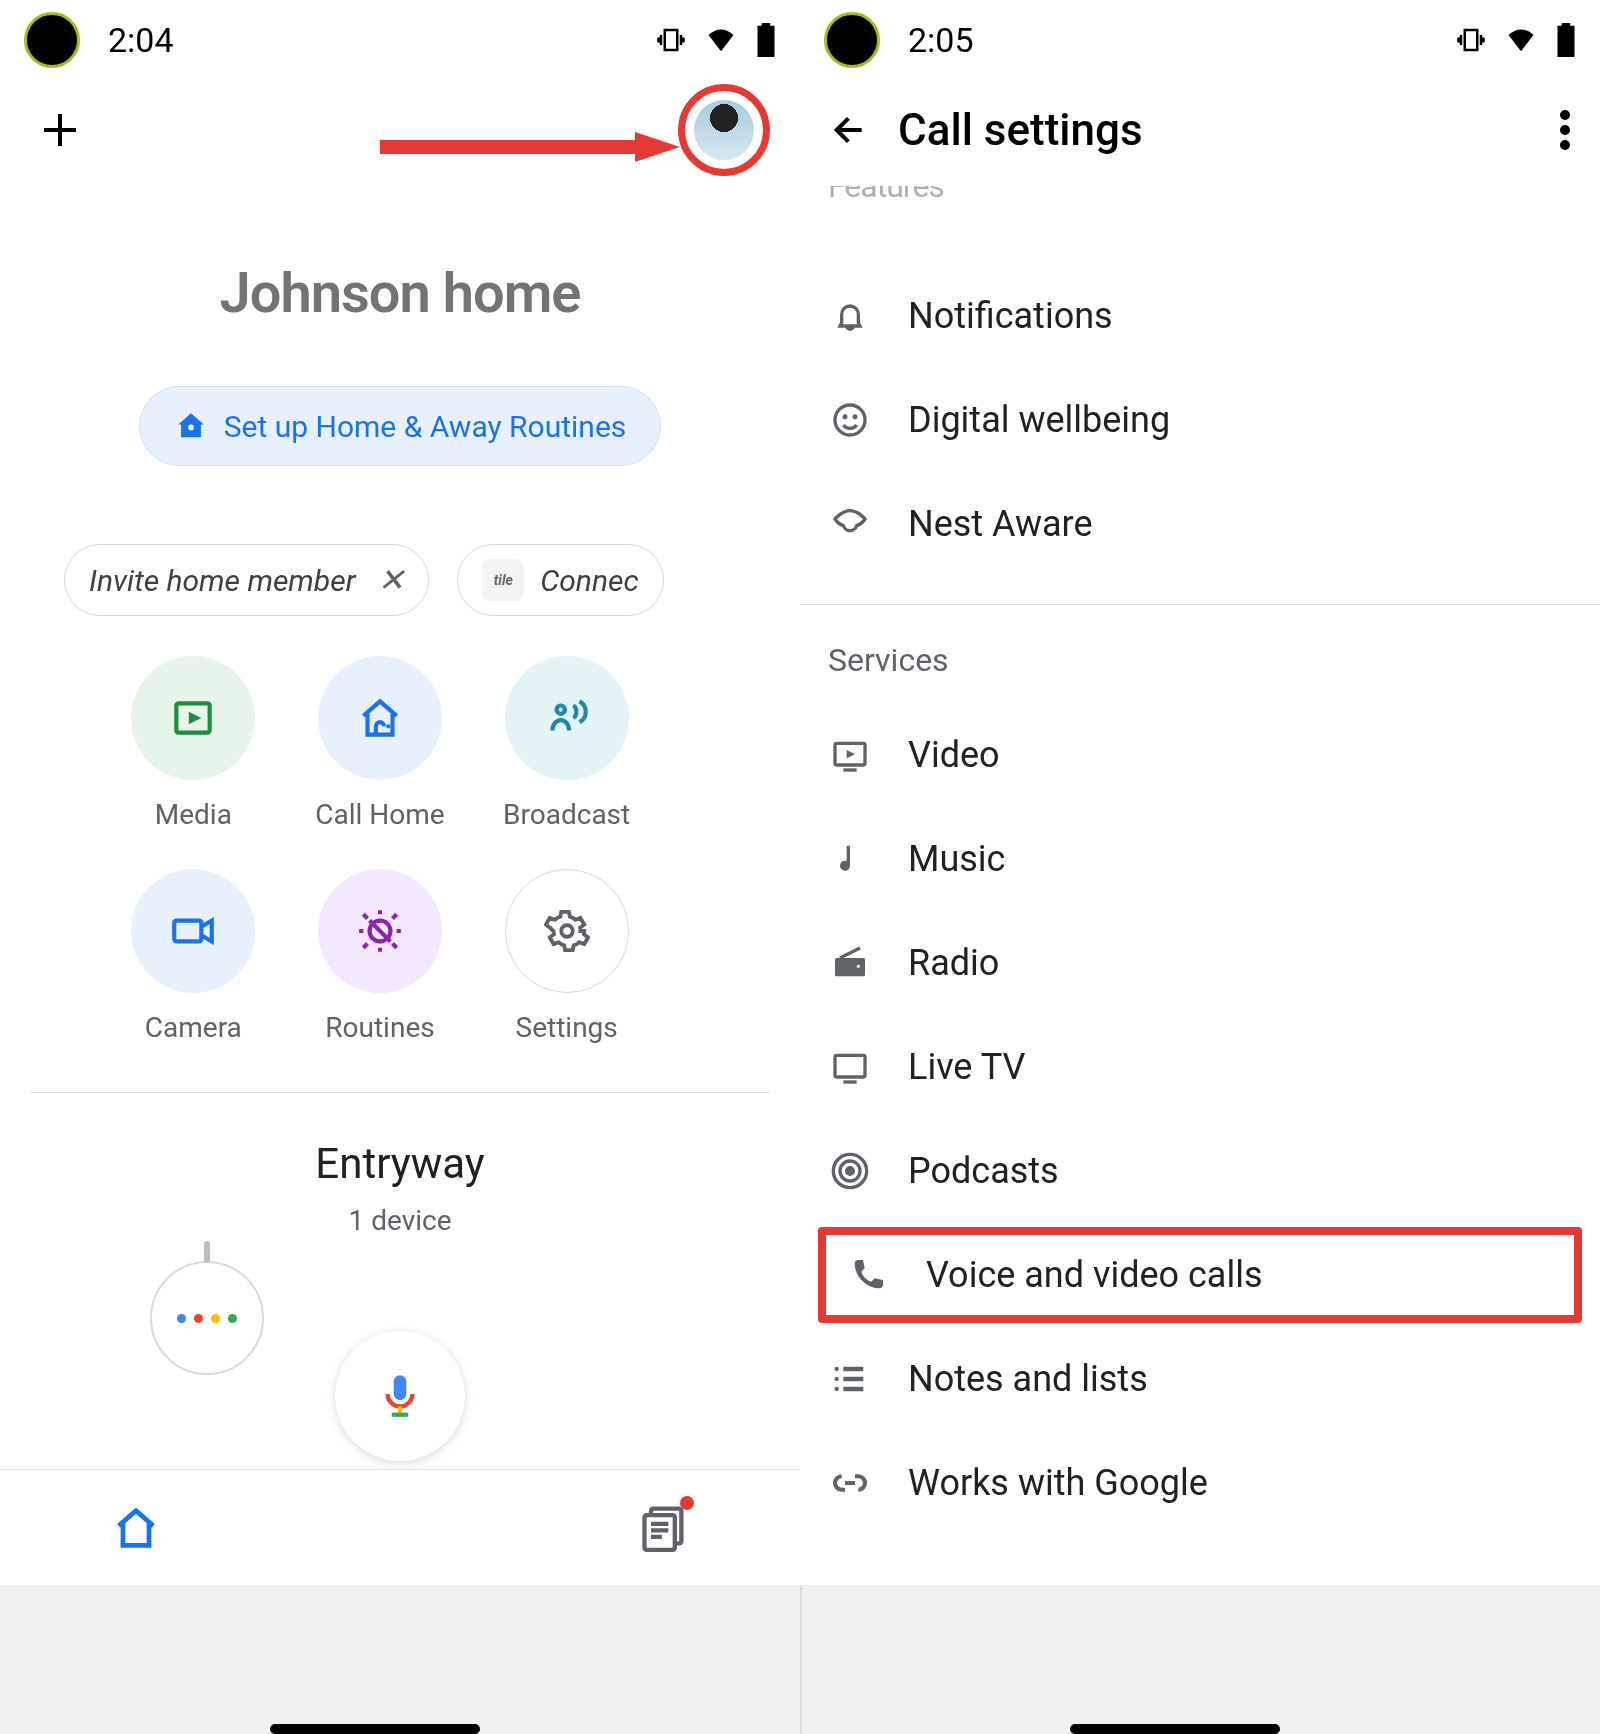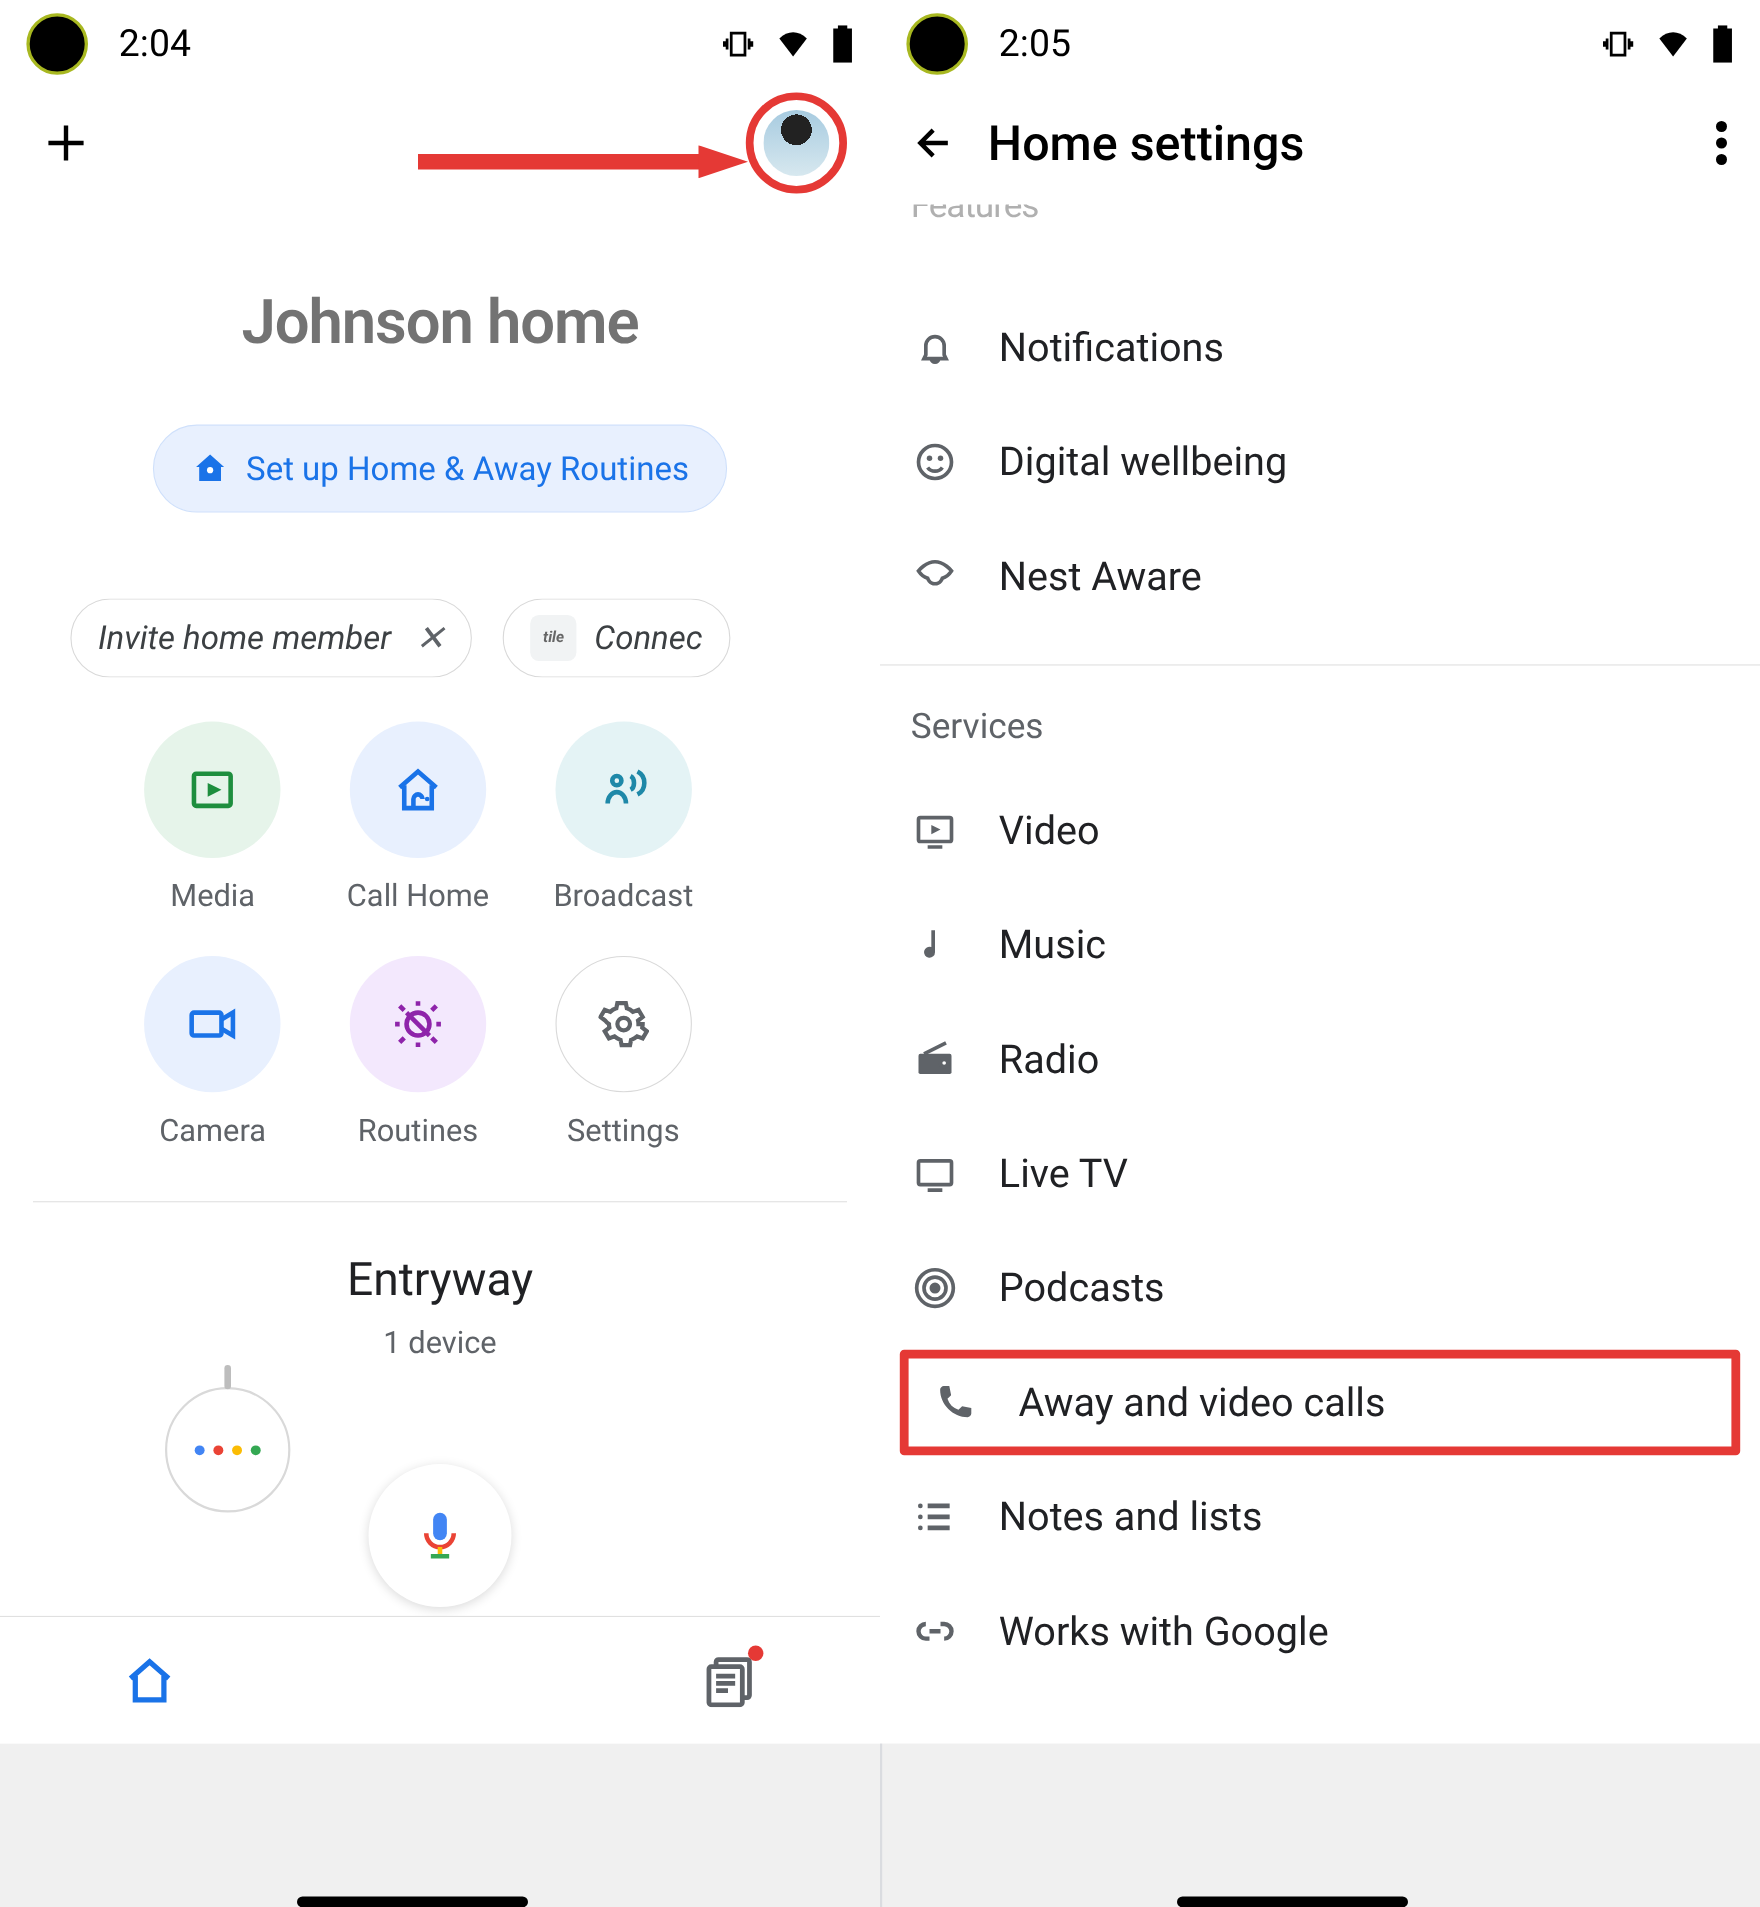--- a/index.html
+++ b/index.html
@@ -443,21 +443,21 @@
         <svg width="20" height="34" viewBox="0 0 12 24" fill="#000">
             <path d="M3 0h6v2h3v22H0V2h3z"></path>
           </svg>
       </div>
     </div>
 
     <div class="settings-toolbar">
       <svg width="40" height="40" viewBox="0 0 24 24" fill="none" stroke="#000" stroke-width="2.4">
           <path d="M19 12H5M11 5l-7 7 7 7"></path>
         </svg>
-      <div class="settings-title">Home settings</div>
+      <div class="settings-title">Call settings</div>
       <svg class="more-dots" width="10" height="40" viewBox="0 0 4 16" fill="#000">
           <circle cx="2" cy="2" r="2"></circle>
           <circle cx="2" cy="8" r="2"></circle>
           <circle cx="2" cy="14" r="2"></circle>
         </svg>
     </div>
 
     <div class="cutoff-label">Features</div>
 
     <div class="list">
@@ -540,21 +540,21 @@
             </svg>
         </span>
         <span>Podcasts</span>
       </div>
       <div class="list-item highlight">
         <span class="list-icon">
           <svg width="40" height="40" viewBox="0 0 24 24" fill="#5f6368">
               <path d="M6 3c-1 0-2 1-2 2 0 8 7 15 15 15 1 0 2-1 2-2v-3l-5-1-2 2c-3-1-5-3-6-6l2-2-1-5z"></path>
             </svg>
         </span>
-        <span>Away and video calls</span>
+        <span>Voice and video calls</span>
       </div>
       <div class="list-item">
         <span class="list-icon">
           <svg width="40" height="40" viewBox="0 0 24 24" fill="none" stroke="#5f6368" stroke-width="2.6">
               <path d="M8 6h12M8 12h12M8 18h12"></path>
               <circle cx="4" cy="6" r="1.3" fill="#5f6368" stroke="none"></circle>
               <circle cx="4" cy="12" r="1.3" fill="#5f6368" stroke="none"></circle>
               <circle cx="4" cy="18" r="1.3" fill="#5f6368" stroke="none"></circle>
             </svg>
         </span>

